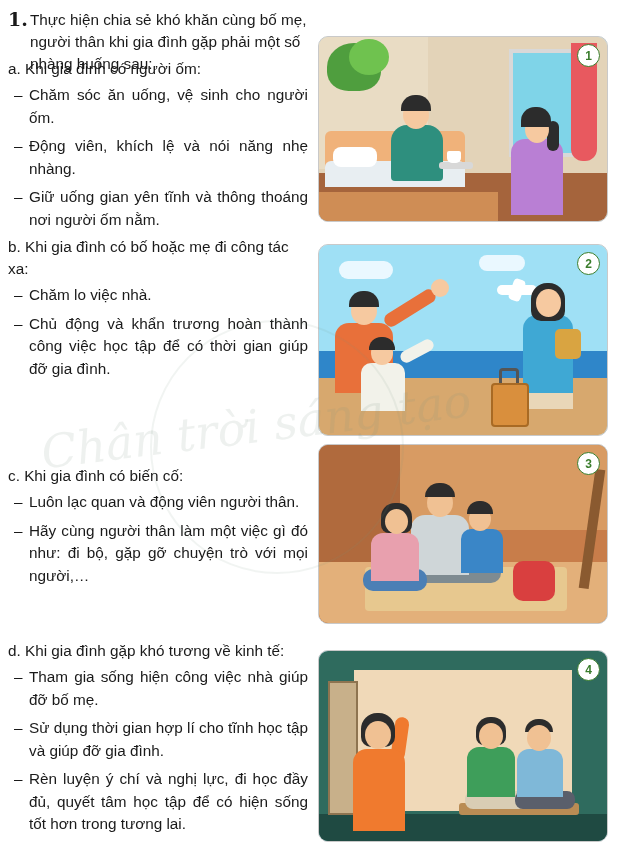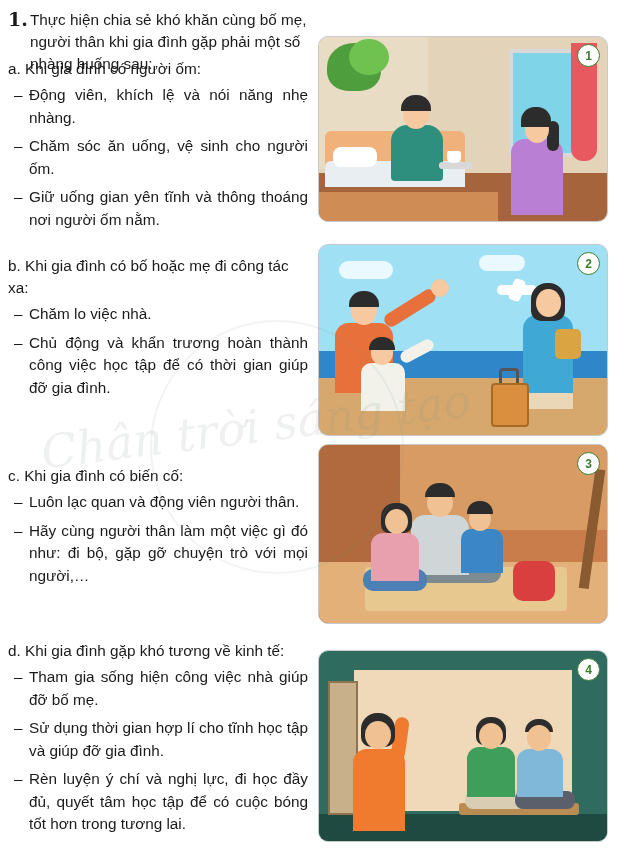--- a/index.html
+++ b/index.html
@@ -221,48 +221,48 @@
 
   <div class="wm-circle"></div>
   <div class="watermark">Chân trời sáng tạo</div>
 
   <div class="qnum">1.</div>
   <div class="intro">Thực hiện chia sẻ khó khăn cùng bố mẹ, người thân khi gia đình gặp phải một số nhàng huống sau:</div>
 
   <div class="section" style="top:58px;">
     <div class="sec-title">a. Khi gia đình có người ốm:</div>
     <ul class="dashes">
+      <li>Chăm sóc ăn uống, vệ sinh cho người ốm.</li>
       <li>Động viên, khích lệ và nói năng nhẹ nhàng.</li>
-      <li>Chăm sóc ăn uống, vệ sinh cho người ốm.</li>
       <li>Giữ uống gian yên tĩnh và thông thoáng nơi người ốm nằm.</li>
     </ul>
   </div>
 
-  <div class="section" style="top:255px;">
+  <div class="section" style="top:236px;">
     <div class="sec-title">b. Khi gia đình có bố hoặc mẹ đi công tác xa:</div>
     <ul class="dashes">
       <li>Chăm lo việc nhà.</li>
       <li class="just">Chủ động và khẩn trương hoàn thành công việc học tập để có thời gian giúp đỡ gia đình.</li>
     </ul>
   </div>
 
   <div class="section" style="top:465px;">
     <div class="sec-title">c. Khi gia đình có biến cố:</div>
     <ul class="dashes">
       <li>Luôn lạc quan và động viên người thân.</li>
       <li>Hãy cùng người thân làm một việc gì đó như: đi bộ, gặp gỡ chuyện trò với mọi người,…</li>
     </ul>
   </div>
 
   <div class="section" style="top:640px;">
     <div class="sec-title">d. Khi gia đình gặp khó tương về kinh tế:</div>
     <ul class="dashes">
       <li>Tham gia sống hiện công việc nhà giúp đỡ bố mẹ.</li>
       <li>Sử dụng thời gian hợp lí cho tĩnh học tập và giúp đỡ gia đình.</li>
-      <li class="just">Rèn luyện ý chí và nghị lực, đi học đầy đủ, quyết tâm học tập để có cuộc bóng tốt hơn trong tương lai.</li>
+      <li class="just">Rèn luyện ý chí và nghị lực, đi học đầy đủ, quyết tâm học tập để có hiện sống tốt hơn trong tương lai.</li>
     </ul>
   </div>
 
   <div class="panel" id="panel1">
     <div class="art p1-wall"></div>
     <div class="art p1-wall2"></div>
     <div class="art p1-floor"></div>
     <div class="art p1-rug"></div>
     <div class="art p1-window"></div>
     <div class="art p1-curtain"></div>

